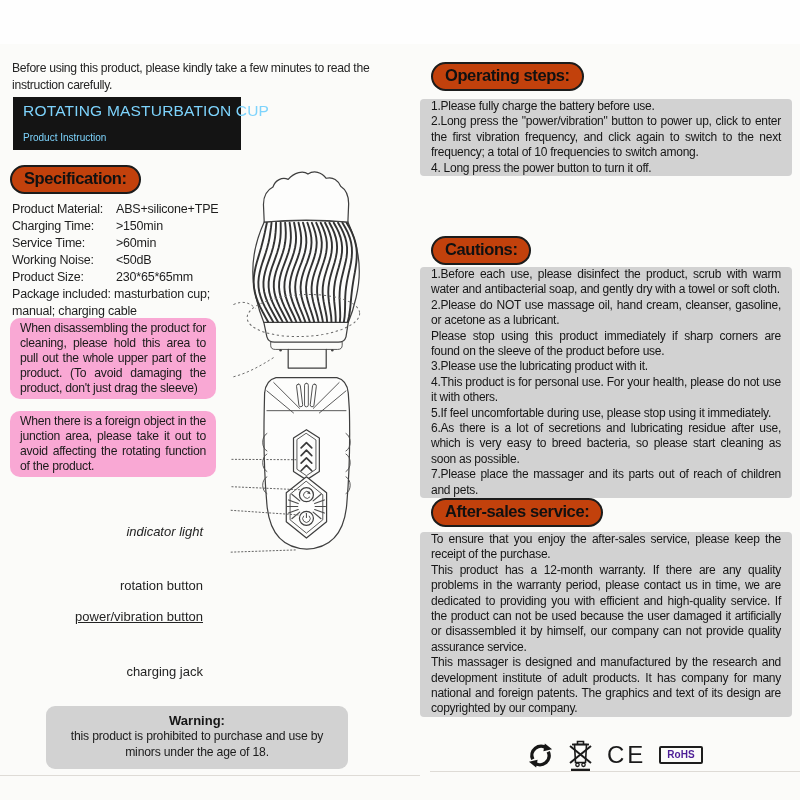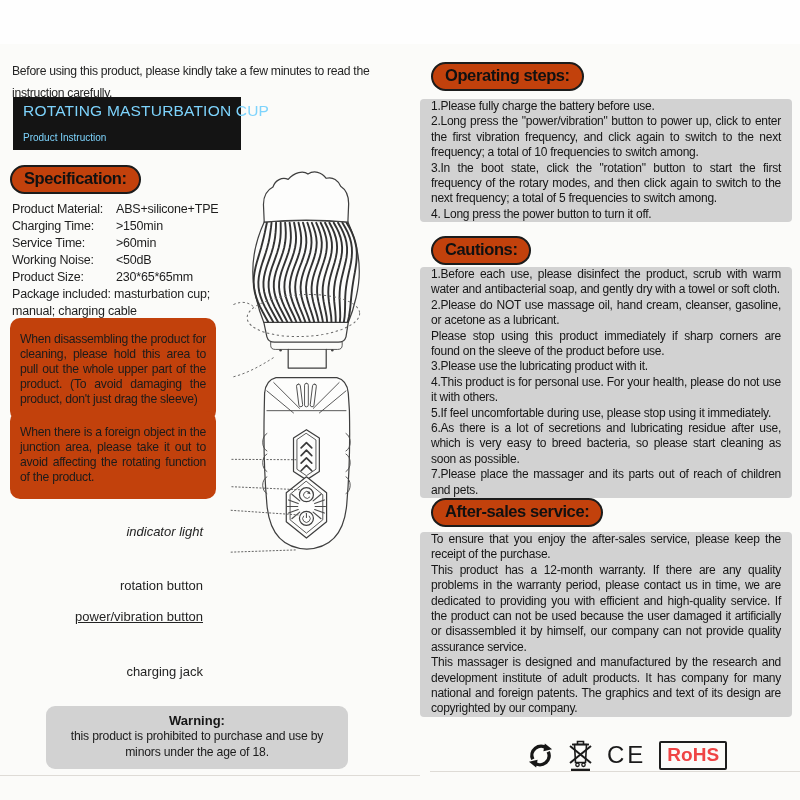--- a/index.html
+++ b/index.html
@@ -3,56 +3,56 @@
 <meta charset="utf-8">
 <style>
   html,body{margin:0;padding:0;background:#fff;}
   .page{position:relative;width:800px;height:800px;background:#fff;overflow:hidden;
         font-family:"Liberation Sans",sans-serif;color:#222;}
   .topband{position:absolute;left:0;top:0;width:800px;height:44px;background:#fefefe;
            border-bottom:1px solid #d8d5d0;}
   .sheet{position:absolute;left:0;top:44px;width:800px;height:756px;background:#fbfbf9;}
   .abs{position:absolute;}
   .intro{left:12px;top:16px;width:382px;font-size:12.2px;letter-spacing:-0.3px;
-         line-height:22px;color:#252525;margin:0;}
+         line-height:17px;color:#252525;margin:0;}
   .titlebox{left:13px;top:53px;width:208px;background:#141414;color:#7dd3fc;
             padding:5px 10px 7px;}
   .titlebox .t1{font-size:15.5px;letter-spacing:0.2px;white-space:nowrap;}
   .titlebox .t2{font-size:10px;margin-top:12px;}
   .pill{display:inline-block;background:#c2410c;border:2.2px solid #1c1c1c;border-radius:19px;
         padding:2px 12px 4px;font-weight:bold;font-size:16.5px;letter-spacing:-0.4px;color:#111;}
   .speclist{left:12px;top:157px;width:238px;font-size:12.5px;letter-spacing:-0.2px;
             line-height:17px;color:#1e1e1e;}
   .specrow{display:flex;}
   .speclabel{width:104px;flex:none;}
   .specvalue{white-space:nowrap;}
   .specpkg{width:238px;}
-  .callout{background:#c2410c;border-radius:10px;padding:14px 10px;width:186px;
+  .callout{background:#f9a8d4;border-radius:10px;padding:3px 10px;width:186px;
            font-size:12.2px;letter-spacing:-0.25px;line-height:15px;text-align:justify;color:#1b1b1b;}
   .co1{left:10px;top:274px;}
   .co2{left:10px;top:367px;}
   .dlabel{position:absolute;right:597px;white-space:nowrap;font-size:13px;color:#242424;}
   .warnbox{left:46px;top:662px;width:278px;background:#d2d2d2;border-radius:9px;
            padding:7px 12px 9px;text-align:center;}
   .warntitle{font-size:13px;font-weight:bold;color:#161616;}
   .warntext{font-size:12.2px;letter-spacing:-0.2px;line-height:16px;color:#1b1b1b;}
   .rbox{background:#d2d2d2;border-radius:4px;width:350px;padding:0 11px;
         font-size:12px;letter-spacing:-0.25px;line-height:15.4px;text-align:justify;color:#161616;}
   .rbox p{margin:0;}
   .opbox{left:420px;top:55px;}
   .caubox{left:420px;top:223px;}
   .asbox{left:420px;top:488px;}
   .p-op{left:431px;top:18px;}
   .p-cau{left:431px;top:192px;}
   .p-as{left:431px;top:454px;}
   .p-spec{left:10px;top:121px;}
   .certs{left:527px;top:692px;display:flex;align-items:center;gap:13px;height:38px;}
   .ce{font-size:24px;letter-spacing:3px;color:#1a1a1a;font-weight:500;}
-  .rohs{border:2px solid #1d1d1d;border-radius:2px;font-weight:bold;font-size:19px;
-        padding:1px 6px 2px;color:#ef4444;}
+  .rohs{border:2px solid #1d1d1d;border-radius:2px;font-weight:bold;font-size:10px;
+        padding:1px 6px 2px;color:#4c1d95;}
   .edge{position:absolute;height:1px;background:#dedbd6;}
   svg .ln{fill:none;stroke:#3f3f3f;stroke-width:1.6;stroke-linejoin:round;stroke-linecap:round;}
   svg .thin{fill:none;stroke:#4a4a4a;stroke-width:1.2;stroke-linejoin:round;stroke-linecap:round;}
   svg .fw{fill:#fdfdfc;}
   svg .stripes path{fill:none;stroke:#333;stroke-width:2.5;stroke-linecap:round;}
   svg .dash{fill:none;stroke:#5d5d5d;stroke-width:1.2;stroke-dasharray:3 3.2;}
   svg .dots{fill:none;stroke:#555;stroke-width:1.2;stroke-dasharray:1.6 3;stroke-linecap:round;}
   svg .fan line{stroke:#4a4a4a;stroke-width:1.5;stroke-linecap:round;}
   svg .chev{fill:none;stroke:#3a3a3a;stroke-width:2.2;stroke-linecap:round;stroke-linejoin:round;}
 </style>
@@ -201,21 +201,20 @@
 
     <div class="abs warnbox">
       <div class="warntitle">Warning:</div>
       <div class="warntext">this product is prohibited to purchase and use by minors under the age of 18.</div>
     </div>
 
     <span class="abs pill p-op">Operating steps:</span>
     <div class="abs rbox opbox">
       <p>1.Please fully charge the battery before use.</p>
       <p>2.Long press the "power/vibration" button to power up, click to enter the first vibration frequency, and click again to switch to the next frequency; a total of 10 frequencies to switch among.</p>
-      <p>3.In the boot state, click the "rotation" button to start the first frequency of the rotary modes, and then click again to switch to the next frequency; a total of 5 frequencies to switch among.</p>
       <p>4. Long press the power button to turn it off.</p>
     </div>
 
     <span class="abs pill p-cau">Cautions:</span>
     <div class="abs rbox caubox">
       <p>1.Before each use, please disinfect the product, scrub with warm water and antibacterial soap, and gently dry with a towel or soft cloth.</p>
       <p>2.Please do NOT use massage oil, hand cream, cleanser, gasoline, or acetone as a lubricant.</p>
       <p>Please stop using this product immediately if sharp corners are found on the sleeve of the product before use.</p>
       <p>3.Please use the lubricating product with it.</p>
       <p>4.This product is for personal use. For your health, please do not use it with others.</p>

